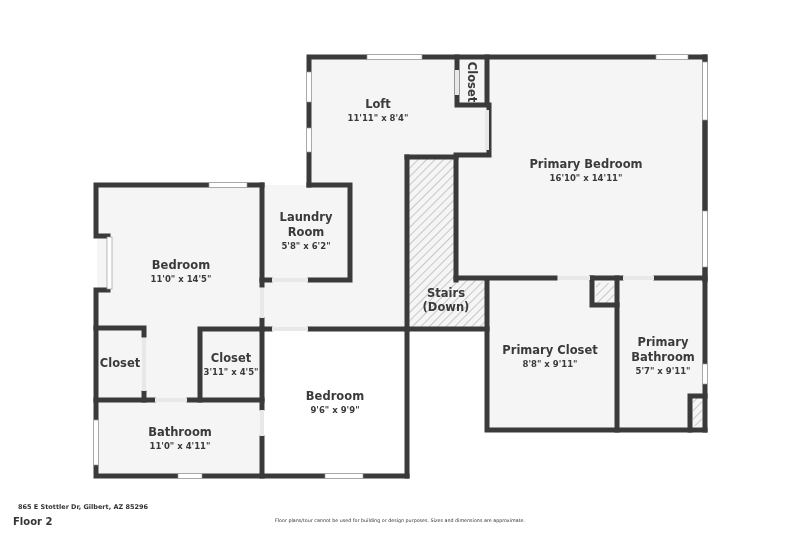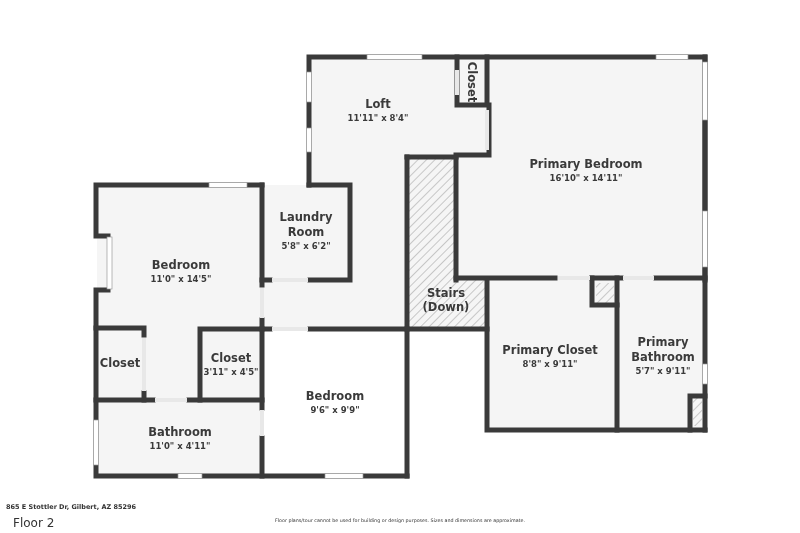--- a/index.html
+++ b/index.html
@@ -1,21 +1,21 @@
 <!DOCTYPE html>
 <html><head>
   <meta charset="utf-8">
   <style>
     html, body { margin: 0; padding: 0; background: #ffffff; }
     body { width: 800px; height: 533px; position: relative; overflow: hidden; font-family: "DejaVu Sans", sans-serif; }
     #plan { position: absolute; left: 0; top: 0; width: 800px; height: 533px; }
     .room-name { font-family: "DejaVu Sans", sans-serif; font-weight: bold; font-size: 11.5px; fill: #3a3a3a; text-anchor: middle; }
     .room-dim { font-family: "DejaVu Sans", sans-serif; font-weight: bold; font-size: 8.5px; fill: #3a3a3a; text-anchor: middle; }
-    .footer-addr { position: absolute; left: 6px; top: 503px; font-size: 6.5px; color: #333; font-weight: bold; }
-    .footer-floor { position: absolute; left: 13px; top: 516px; font-size: 12px; color: #333; font-weight: normal; }
+    .footer-addr { position: absolute; left: 18px; top: 503px; font-size: 6.5px; color: #333; font-weight: bold; }
+    .footer-floor { position: absolute; left: 13px; top: 516px; font-size: 10px; color: #333; font-weight: bold; }
     .footer-disclaimer { position: absolute; left: 0; width: 800px; text-align: center; top: 518px; font-size: 4.8px; color: #333; }
   </style>
 </head>
 <body>
 
 <svg id="plan" viewBox="0 0 800 533" xmlns="http://www.w3.org/2000/svg">
   <defs>
     <pattern id="hatch" patternUnits="userSpaceOnUse" width="6" height="6" patternTransform="rotate(45)">
       <rect width="6" height="6" fill="#f5f5f5"></rect>
       <line x1="0" y1="0" x2="0" y2="6" stroke="#a8a8a8" stroke-width="1.2"></line>

